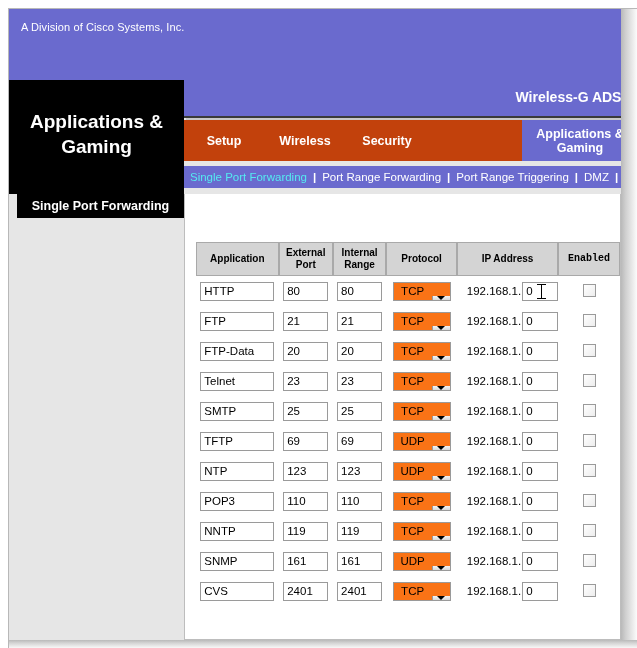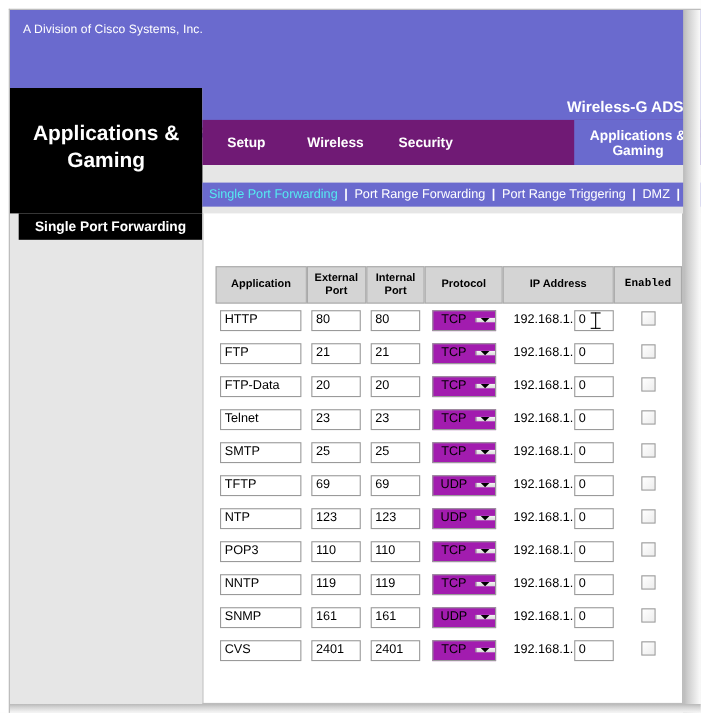--- a/index.html
+++ b/index.html
@@ -108,23 +108,23 @@
   .rule-navy {
     position: absolute;
     left: 175px; top: 112px;
     width: 454px; height: 4px;
     background: #1b1b66;
   }
 
   
   .tabs {
     position: absolute;
-    left: 175px; top: 100px;
+    left: 175px; top: 111px;
     width: 454px; height: 41px;
-    background: #701a75;
+    background: #c2410c;
   }
   .tab {
     position: absolute;
     top: 0;
     height: 41px;
     color: #ffffff;
     font-size: 12.5px;
     font-weight: bold;
     text-align: center;
     display: flex;
@@ -265,23 +265,23 @@
     box-sizing: border-box;
     outline: none;
   }
   .tin.app { width: 74px; }
   .tin.port { width: 45px; }
   .tin.oct { width: 36px; }
 
   
   .sel {
     display: inline-flex;
-    align-items: center;
+    align-items: flex-end;
     border: 1px solid #9a9a9a;
-    background: #a21caf;
+    background: #f97316;
     height: 19px;
     width: 58px;
     box-sizing: border-box;
     cursor: default;
   }
   .sel .val {
     flex: 1;
     font-size: 11.5px;
     line-height: 17px;
     text-align: center;
@@ -393,21 +393,21 @@
 
   <div class="side-body"></div>
   <div class="side-section">Single Port Forwarding</div>
 
   <div class="content">
     <table class="fwd">
       <thead>
         <tr>
           <th class="c-app">Application</th>
           <th class="c-ext">External Port</th>
-          <th class="c-int">Internal Port</th>
+          <th class="c-int">Internal Range</th>
           <th class="c-prot">Protocol</th>
           <th class="c-ip">IP Address</th>
           <th class="c-en">Enabled</th>
         </tr>
       </thead>
       <tbody id="rows-body">
           <tr>
             <td><input type="text" class="tin app" value="HTTP" style=""></td>
             <td><input type="text" class="tin port" value="80" style=""></td>
             <td><input type="text" class="tin port" value="80" style=""></td>

